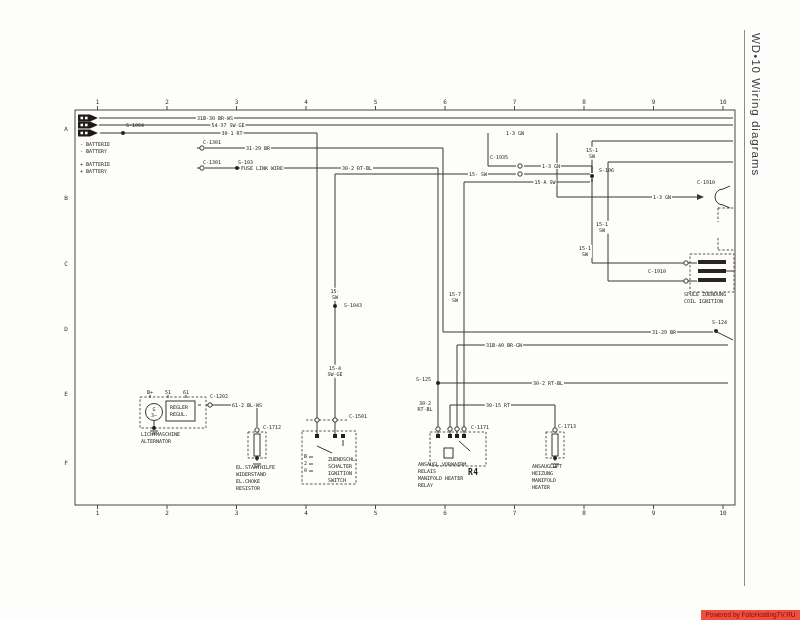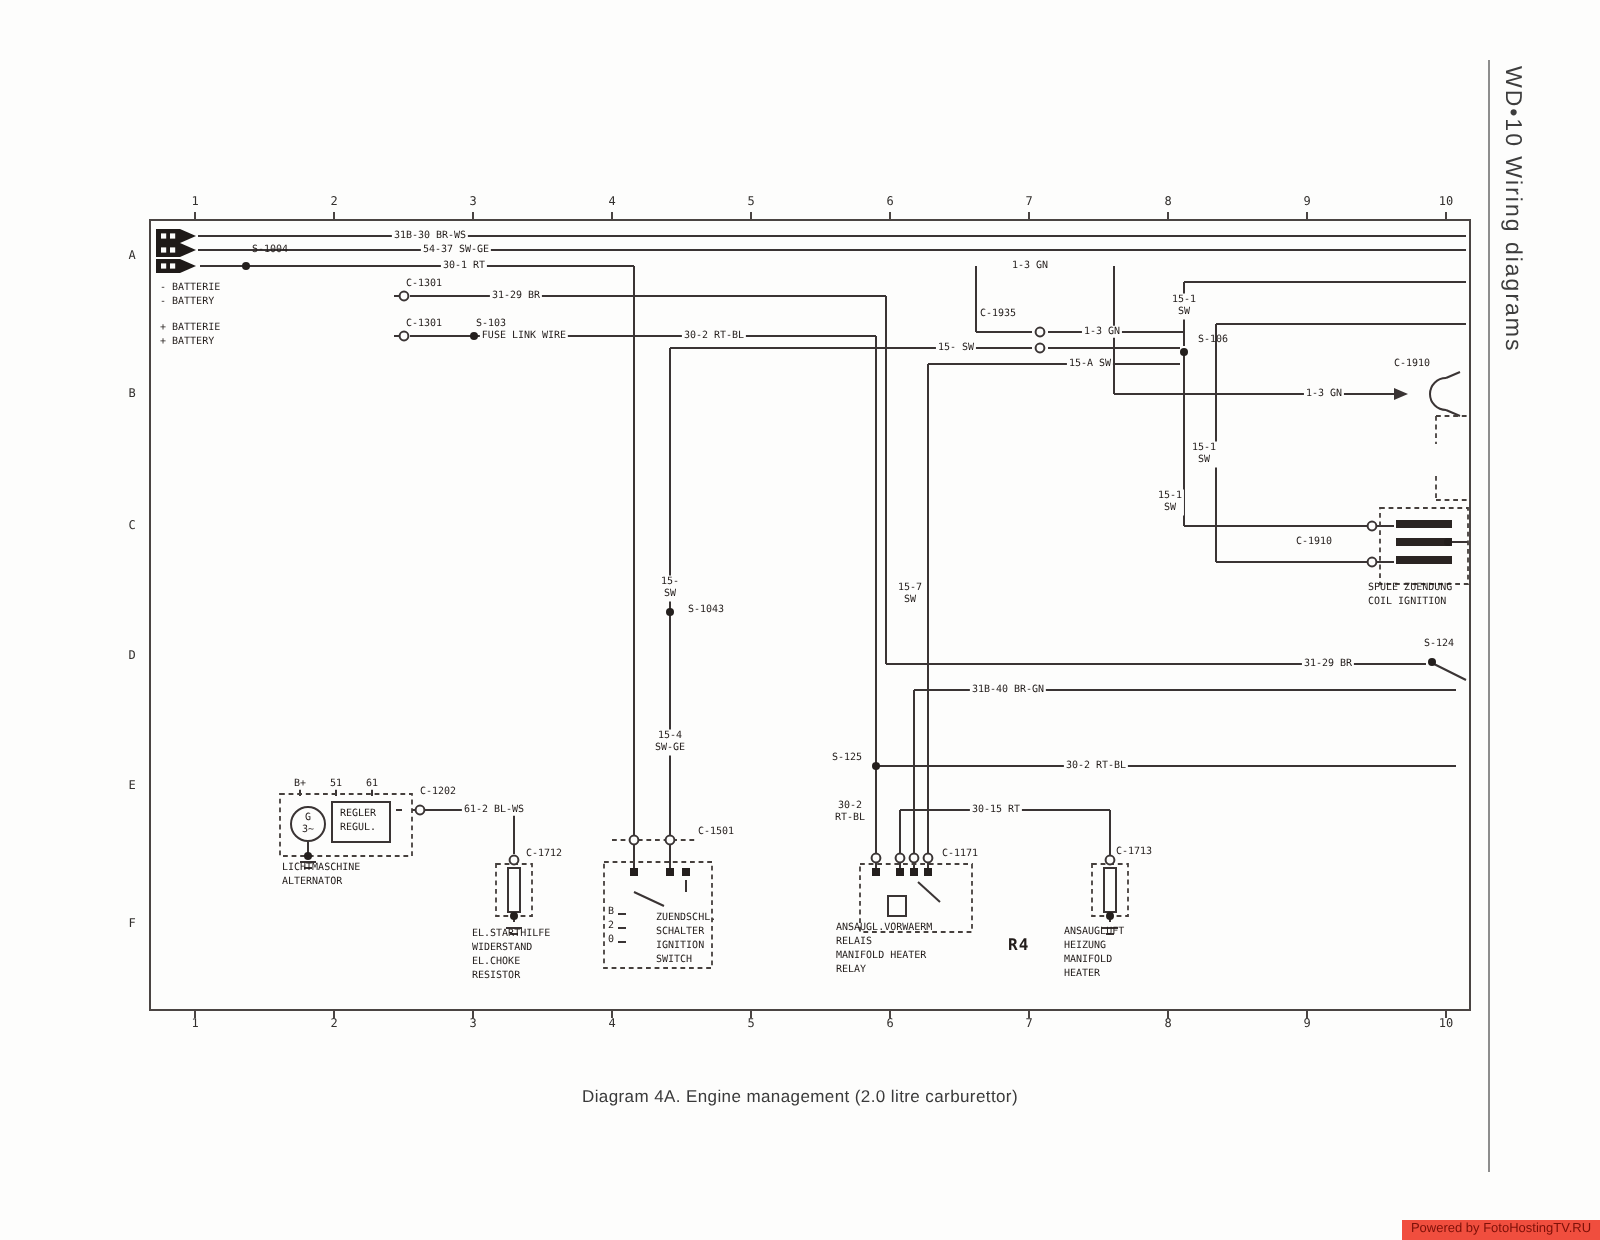--- a/index.html
+++ b/index.html
@@ -222,21 +222,21 @@
 <div class="lbl" style="left:304px;top:467px">0</div>
 <div class="lbl" style="left:328px;top:456px">ZUENDSCHL.</div>
 <div class="lbl" style="left:328px;top:463px">SCHALTER</div>
 <div class="lbl" style="left:328px;top:470px">IGNITION</div>
 <div class="lbl" style="left:328px;top:477px">SWITCH</div>
 
 <div class="lbl" style="left:418px;top:461px">ANSAUGL.VORWAERM</div>
 <div class="lbl" style="left:418px;top:468px">RELAIS</div>
 <div class="lbl" style="left:418px;top:475px">MANIFOLD HEATER</div>
 <div class="lbl" style="left:418px;top:482px">RELAY</div>
-<div class="lbl r4" style="left:504px;top:468px">R4</div>
+<div class="lbl r4" style="left:468px;top:468px">R4</div>
 
 <div class="lbl" style="left:532px;top:463px">ANSAUGLUFT</div>
 <div class="lbl" style="left:532px;top:470px">HEIZUNG</div>
 <div class="lbl" style="left:532px;top:477px">MANIFOLD</div>
 <div class="lbl" style="left:532px;top:484px">HEATER</div>
 
 <div id="grid-layer">
       <div class="gn" style="left: 97.5px; top: 101px;">1</div>
       <div class="gn" style="left: 97.5px; top: 512px;">1</div>
       <div class="gn" style="left: 167px; top: 101px;">2</div>
@@ -258,18 +258,17 @@
       <div class="gn" style="left: 723px; top: 101px;">10</div>
       <div class="gn" style="left: 723px; top: 512px;">10</div>
       <div class="gn" style="left: 66px; top: 128px;">A</div>
       <div class="gn" style="left: 66px; top: 197px;">B</div>
       <div class="gn" style="left: 66px; top: 263px;">C</div>
       <div class="gn" style="left: 66px; top: 328px;">D</div>
       <div class="gn" style="left: 66px; top: 393px;">E</div>
       <div class="gn" style="left: 66px; top: 462px;">F</div>
     </div>
 
-<div id="caption">Diagram 4A. Engine management (2.0 litre carburettor)</div>
 <div id="vrule"></div>
 <div id="sidebar-title">WD•10 Wiring diagrams</div>
 <div id="watermark">Powered by FotoHostingTV.RU</div>
 
 </div>
 
 </body></html>

